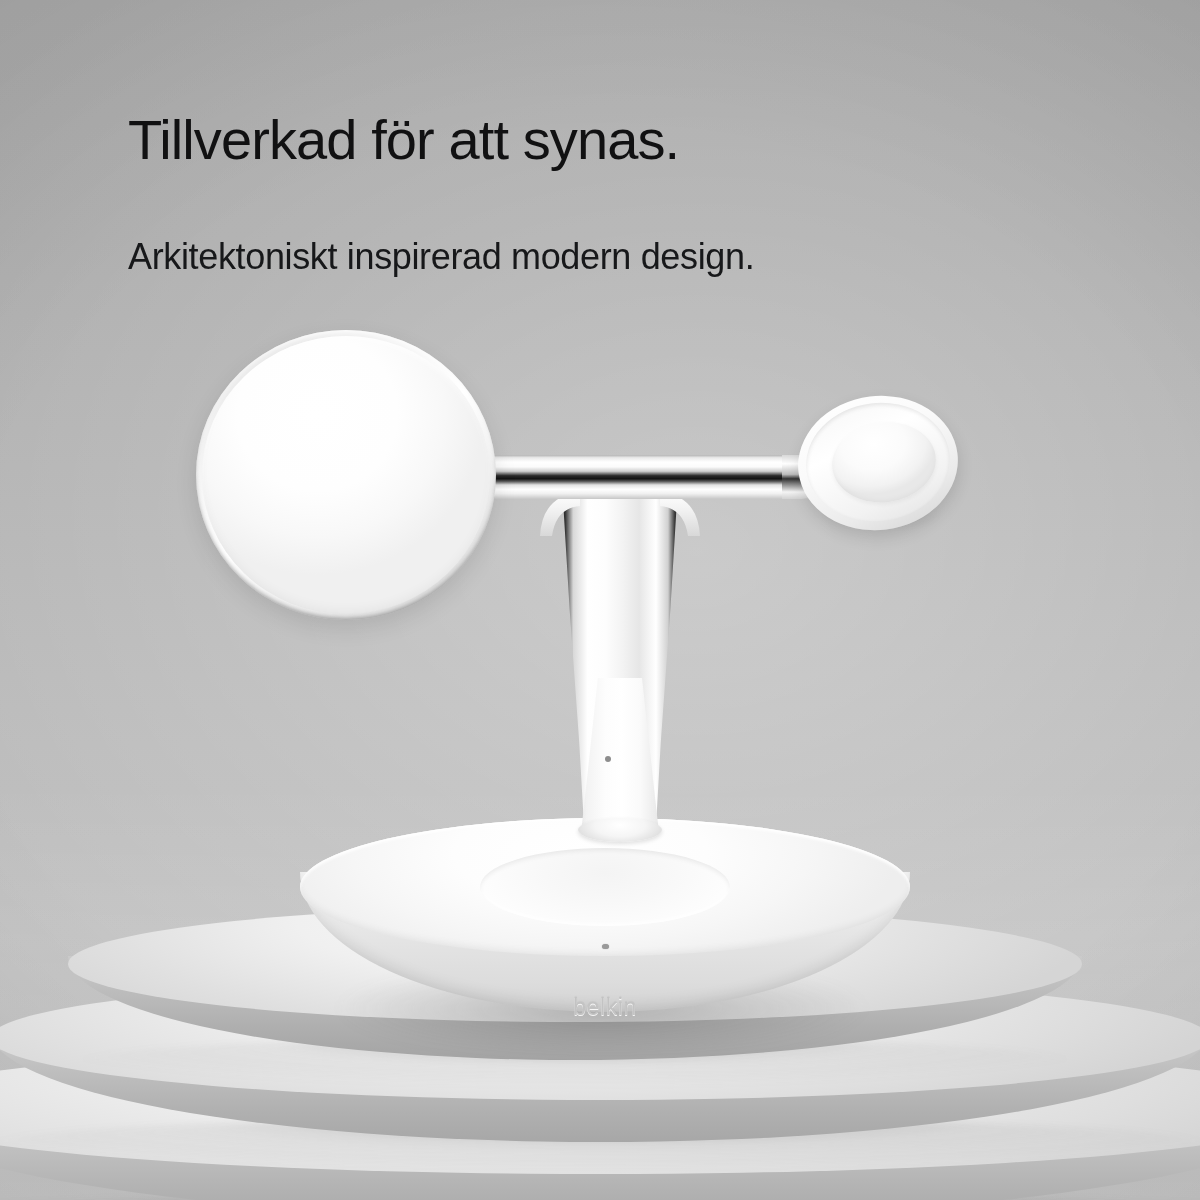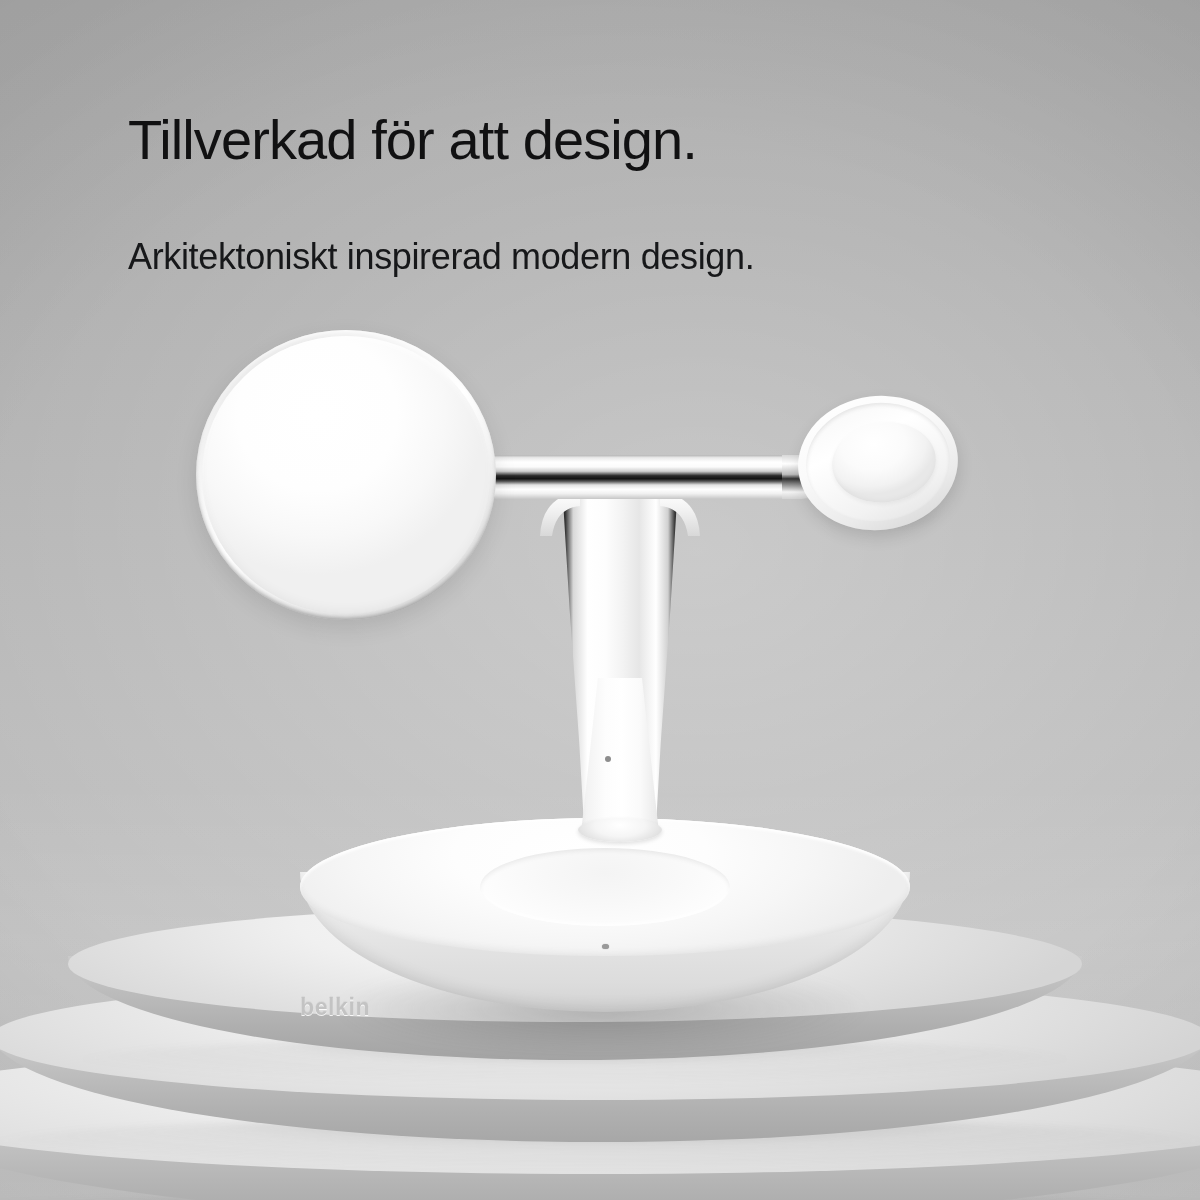--- a/index.html
+++ b/index.html
@@ -109,22 +109,22 @@
   .qi-pad{
     position:absolute;left:180px;top:30px;width:250px;height:78px;border-radius:50%;
     background:radial-gradient(50% 75% at 50% 32%, #f4f4f4 0%, #f8f8f8 48%, #fdfdfd 100%);
     box-shadow:inset 0 3px 5px -1px rgba(0,0,0,0.075), inset 0 -2px 4px rgba(255,255,255,0.9);
   }
   .base-led{
     position:absolute;left:302px;top:126px;width:7px;height:5px;border-radius:50%;
     background:#9a9a9a;box-shadow:0 0 1px rgba(0,0,0,0.4);
   }
   .brand{
-    position:absolute;left:0;top:176px;width:610px;
-    font-size:23px;font-weight:700;letter-spacing:0.6px;color:#c3c3c3;
+    position:absolute;left:0;top:176px;width:610px;text-align:center;
+    font-size:23px;font-weight:400;letter-spacing:0.6px;color:#c3c3c3;
     text-shadow:0 1px 0 rgba(255,255,255,0.85), 0 -1px 1px rgba(0,0,0,0.05);
   }
 
   
   .stem-wrap{position:absolute;left:560px;top:490px;width:120px;height:350px;}
   .stem{
     position:absolute;left:0;top:0;width:120px;height:350px;
     clip-path:polygon(2% 0%, 98% 0%, 92% 34%, 84% 72%, 80% 96%, 20% 96%, 16% 72%, 8% 34%);
     background:linear-gradient(90deg,
       #6d6d6d 0%, #2b2b2b 4%, #d8d8d8 11%, #ffffff 23%,
@@ -268,17 +268,17 @@
   </div>
 
   <div class="watch-shadow"></div>
   <div class="watch">
     <div class="watch-ring">
       <div class="watch-dome"></div>
     </div>
   </div>
 
   <div class="copy">
-    <h1 class="headline">Tillverkad för att design.</h1>
+    <h1 class="headline">Tillverkad för att synas.</h1>
     <p class="subhead">Arkitektoniskt inspirerad modern design.</p>
   </div>
 
 </div>
 
 </body></html>

